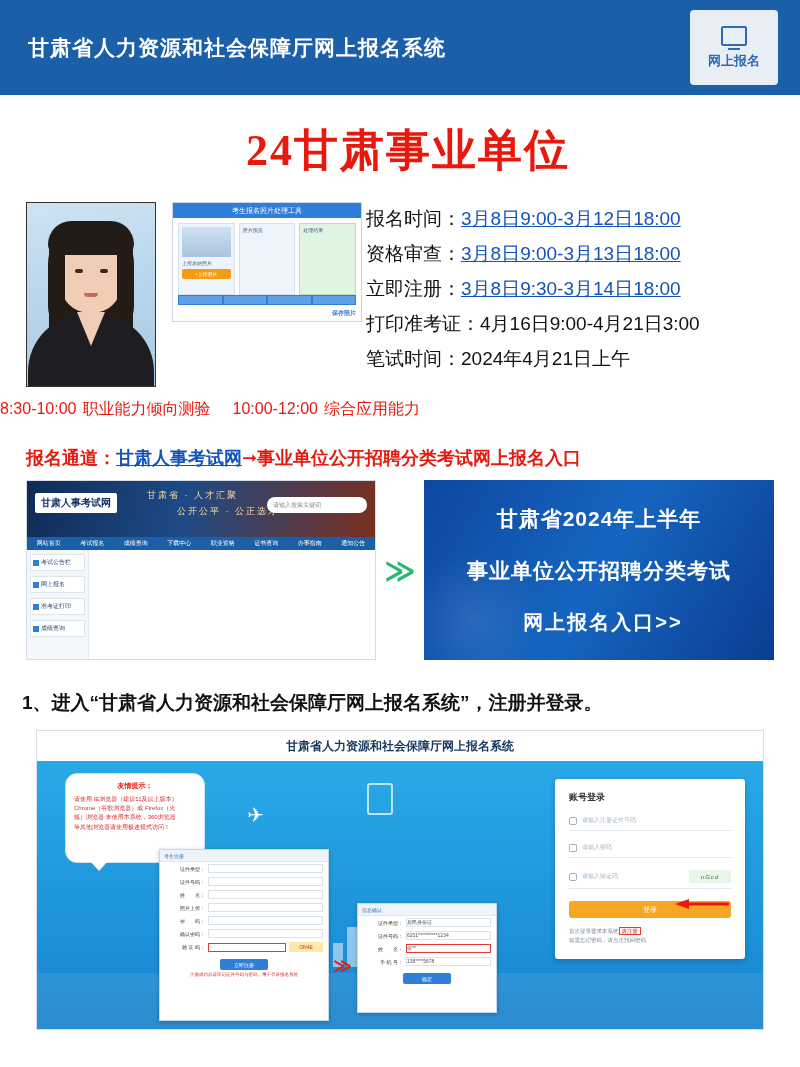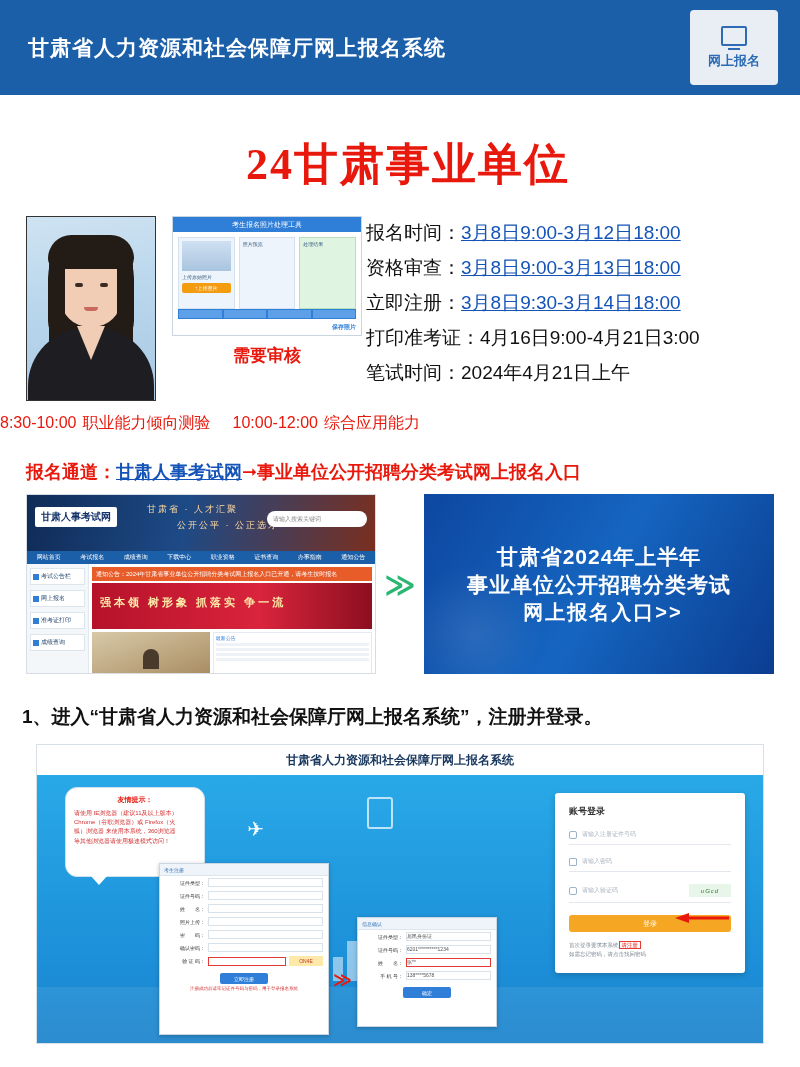--- a/index.html
+++ b/index.html
@@ -64,21 +64,21 @@
     font-weight: bold;
   }
 
   
   .main-title {
     text-align: center;
     color: #e8180c;
     font-size: 44px;
     font-weight: bold;
     letter-spacing: 2px;
-    margin-top: 40px;
+    margin-top: 26px;
     font-family: "Liberation Serif", "DejaVu Serif", serif;
     padding-left: 16px;
   }
 
   
   .info-row {
     display: flex;
     margin-top: 22px;
     padding: 0 26px;
     align-items: flex-start;
@@ -357,21 +357,21 @@
 
   .entry-shot {
     flex: 1;
     height: 180px;
     background: linear-gradient(120deg,#0d47a1 0%,#1565c0 50%,#0b3d91 100%);
     position: relative;
     display: flex;
     flex-direction: column;
     align-items: center;
     justify-content: center;
-    gap: 0;
+    gap: 24px;
     overflow: hidden;
   }
   .entry-shot::before {
     content: "";
     position: absolute; left: -20px; bottom: -30px;
     width: 140px; height: 140px;
     background: radial-gradient(circle,rgba(255,255,255,.10) 0%,rgba(255,255,255,0) 70%);
   }
   .entry-l1 { color: #fff; font-size: 21px; font-weight: bold; letter-spacing: 1px; z-index:2;}
   .entry-l2 { color: #fff; font-size: 21px; font-weight: bold; letter-spacing: 1px; z-index:2;}
@@ -566,21 +566,20 @@
         </div>
       </div>
       <div class="t-bar">
           <i></i>
           <i></i>
           <i></i>
           <i></i>
         </div>
       <div class="t-foot">保存照片</div>
     </div>
-    <div class="tool-caption">需要审核</div>
   </div>
 
   <div class="schedule">
     <div class="sch-line">
       <span class="sch-label">报名时间：</span><span class="sch-val u">3月8日9:00-3月12日18:00</span>
     </div>
     <div class="sch-line">
       <span class="sch-label">资格审查：</span><span class="sch-val u">3月8日9:00-3月13日18:00</span>
     </div>
     <div class="sch-line">
@@ -634,36 +633,20 @@
           </div>
         <div class="it">
             <span class="sq"></span>
             <span>准考证打印</span>
           </div>
         <div class="it">
             <span class="sq"></span>
             <span>成绩查询</span>
           </div>
       </div>
-      <div class="site-main">
-        <div class="site-banner">通知公告：2024年甘肃省事业单位公开招聘分类考试网上报名入口已开通，请考生按时报名</div>
-        <div class="site-hero">
-          <div class="txt">强本领 树形象 抓落实 争一流</div>
-        </div>
-        <div class="site-cols">
-          <div class="c1"></div>
-          <div class="c2">
-            <div class="tab">最新公告</div>
-            <div class="ln"></div>
-            <div class="ln"></div>
-            <div class="ln"></div>
-            <div class="ln"></div>
-          </div>
-        </div>
-      </div>
     </div>
   </div>
 
   <div class="arrow-mid">≫</div>
 
   <div class="entry-shot">
     <div class="entry-l1">甘肃省2024年上半年</div>
     <div class="entry-l2">事业单位公开招聘分类考试</div>
     <div class="entry-l3">网上报名入口&gt;&gt;</div>
   </div>

